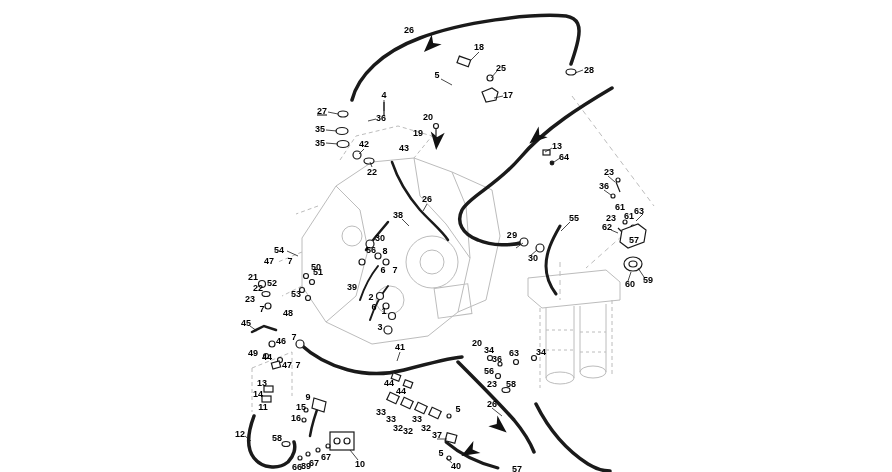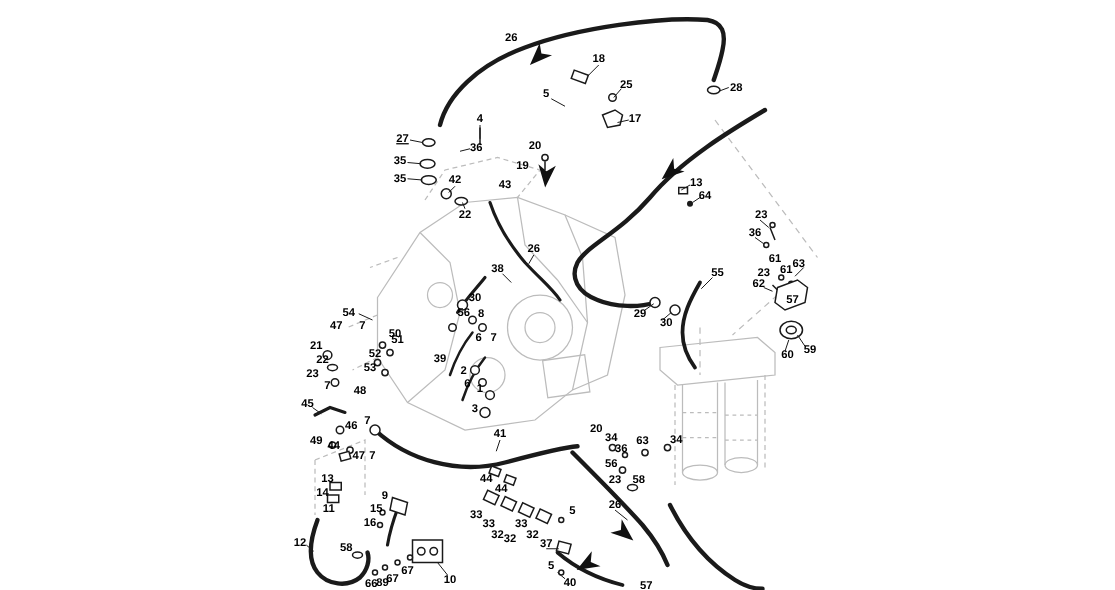--- a/index.html
+++ b/index.html
@@ -231,26 +231,26 @@
       <span class="callout" style="left: 611px; top: 218px;">23</span>
       <span class="callout" style="left: 639px; top: 211px;">63</span>
       <span class="callout" style="left: 607px; top: 227px;">62</span>
       <span class="callout" style="left: 634px; top: 240px;">57</span>
       <span class="callout" style="left: 380px; top: 238px;">30</span>
       <span class="callout" style="left: 371px; top: 250px;">56</span>
       <span class="callout" style="left: 385px; top: 251px;">8</span>
       <span class="callout" style="left: 279px; top: 250px;">54</span>
       <span class="callout" style="left: 269px; top: 261px;">47</span>
       <span class="callout" style="left: 290px; top: 261px;">7</span>
-      <span class="callout" style="left: 512px; top: 251px;">29</span>
+      <span class="callout" style="left: 512px; top: 236px; font-family: Liberation Mono, monospace;">29</span>
       <span class="callout" style="left: 533px; top: 258px;">30</span>
       <span class="callout" style="left: 305px; top: 267px; margin-left: 11px;">50</span>
       <span class="callout" style="left: 318px; top: 272px;">51</span>
       <span class="callout" style="left: 253px; top: 277px;">21</span>
-      <span class="callout" style="left: 300px; top: 283px; text-align: right;">52</span>
+      <span class="callout" style="left: 272px; top: 283px; text-align: right;">52</span>
       <span class="callout" style="left: 258px; top: 288px;">22</span>
       <span class="callout" style="left: 296px; top: 294px;">53</span>
       <span class="callout" style="left: 383px; top: 270px;">6</span>
       <span class="callout" style="left: 395px; top: 270px;">7</span>
       <span class="callout" style="left: 352px; top: 287px;">39</span>
       <span class="callout" style="left: 371px; top: 297px;">2</span>
       <span class="callout" style="left: 374px; top: 307px;">6</span>
       <span class="callout" style="left: 384px; top: 311px;">1</span>
       <span class="callout" style="left: 250px; top: 299px;">23</span>
       <span class="callout" style="left: 262px; top: 309px;">7</span>

